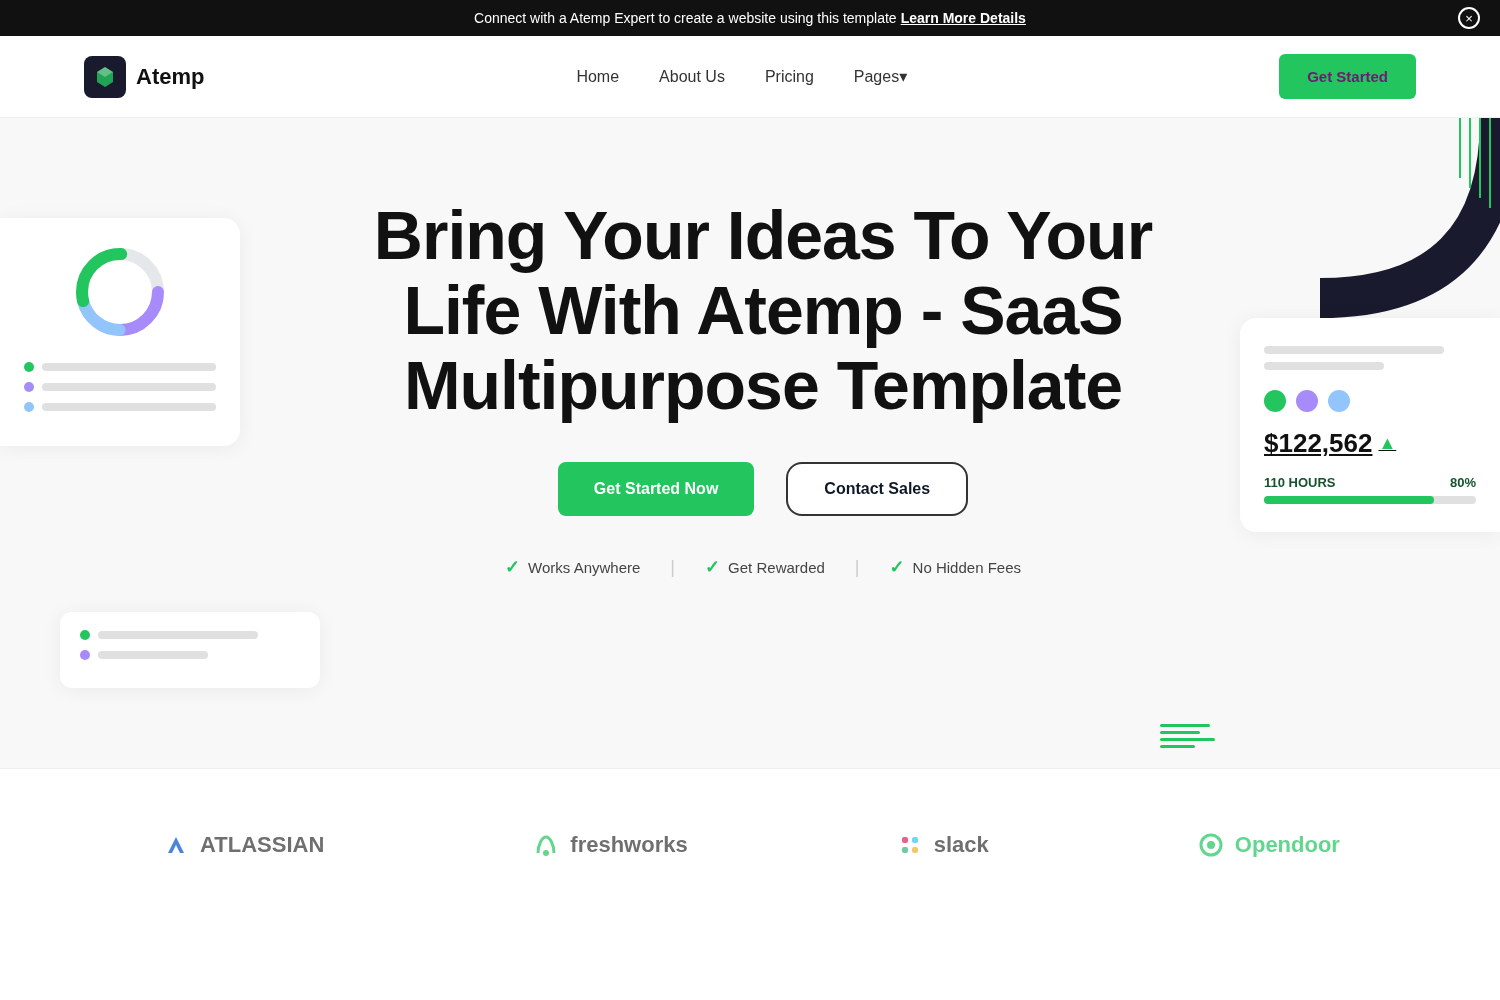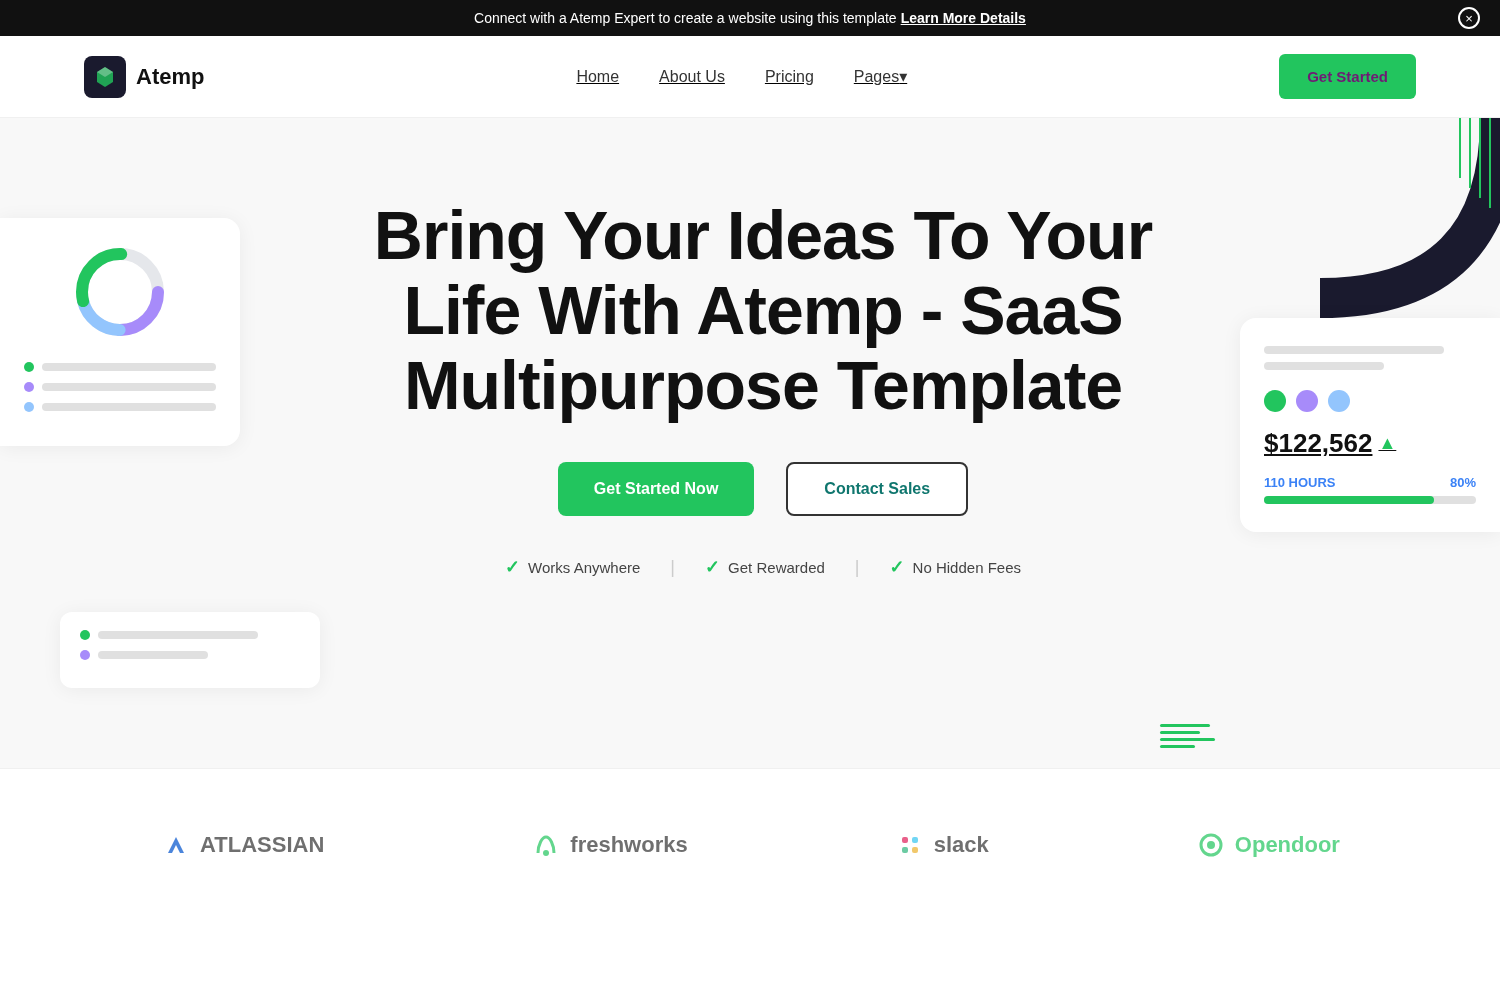--- a/index.html
+++ b/index.html
@@ -59,21 +59,20 @@
       align-items: center;
       justify-content: center;
       color: #fff;
       font-size: 20px;
     }
     .nav-links {
       display: flex;
       align-items: center;
       gap: 40px;
       list-style: none;
-      text-decoration: underline;
     }
     .nav-links a {
       text-decoration: none;
       color: #333;
       font-size: 16px;
       font-weight: 500;
     }
     .nav-pages {
       display: flex;
       align-items: center;
@@ -221,21 +220,21 @@
     .rw-up-arrow {
       color: #22c55e;
       font-size: 18px;
     }
     .rw-hours-row {
       display: flex;
       justify-content: space-between;
       align-items: flex-start;
       margin-bottom: 6px;
       font-size: 13px;
-      color: #3b82f6;
+      color: #14532d;
       font-weight: 600;
     }
     .progress-bar-bg {
       background: #e0e0e0;
       border-radius: 4px;
       height: 8px;
       width: 100%;
     }
     .progress-bar-fill {
       background: #22c55e;
@@ -268,26 +267,26 @@
       color: #fff;
       border: none;
       padding: 18px 36px;
       font-size: 16px;
       font-weight: 600;
       border-radius: 8px;
       cursor: pointer;
     }
     .btn-outline {
       background: #fff;
-      color: #0f766e;
+      color: #0f172a;
       border: 2px solid #333;
       padding: 4px 36px;
       font-size: 16px;
       font-weight: 600;
-      border-radius: 8px;
+      border-radius: 16px;
       cursor: pointer;
     }
 
     .hero-features {
       display: flex;
       justify-content: center;
       align-items: center;
       gap: 30px;
       font-size: 15px;
       color: #444;

